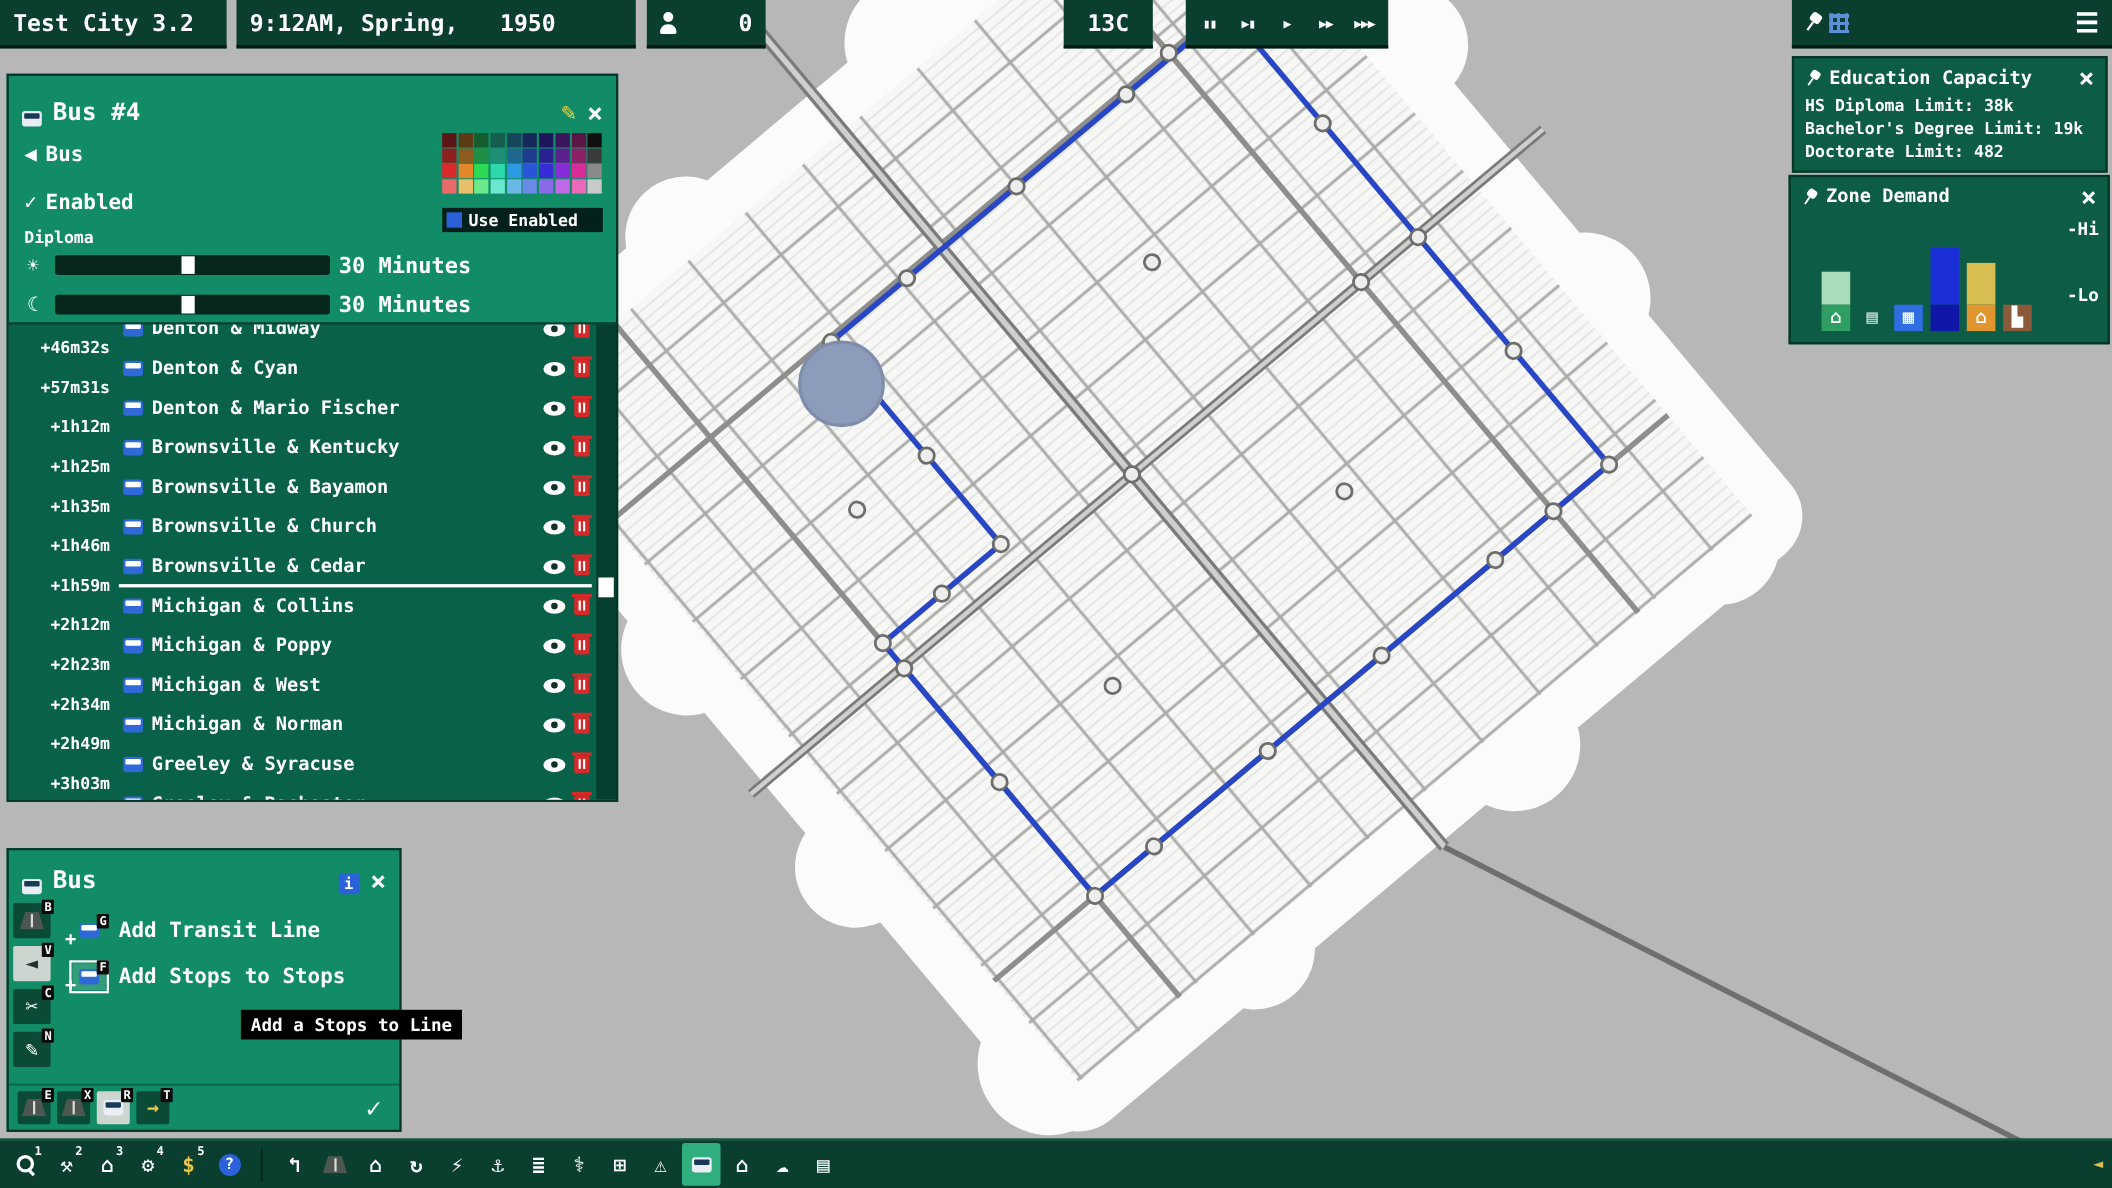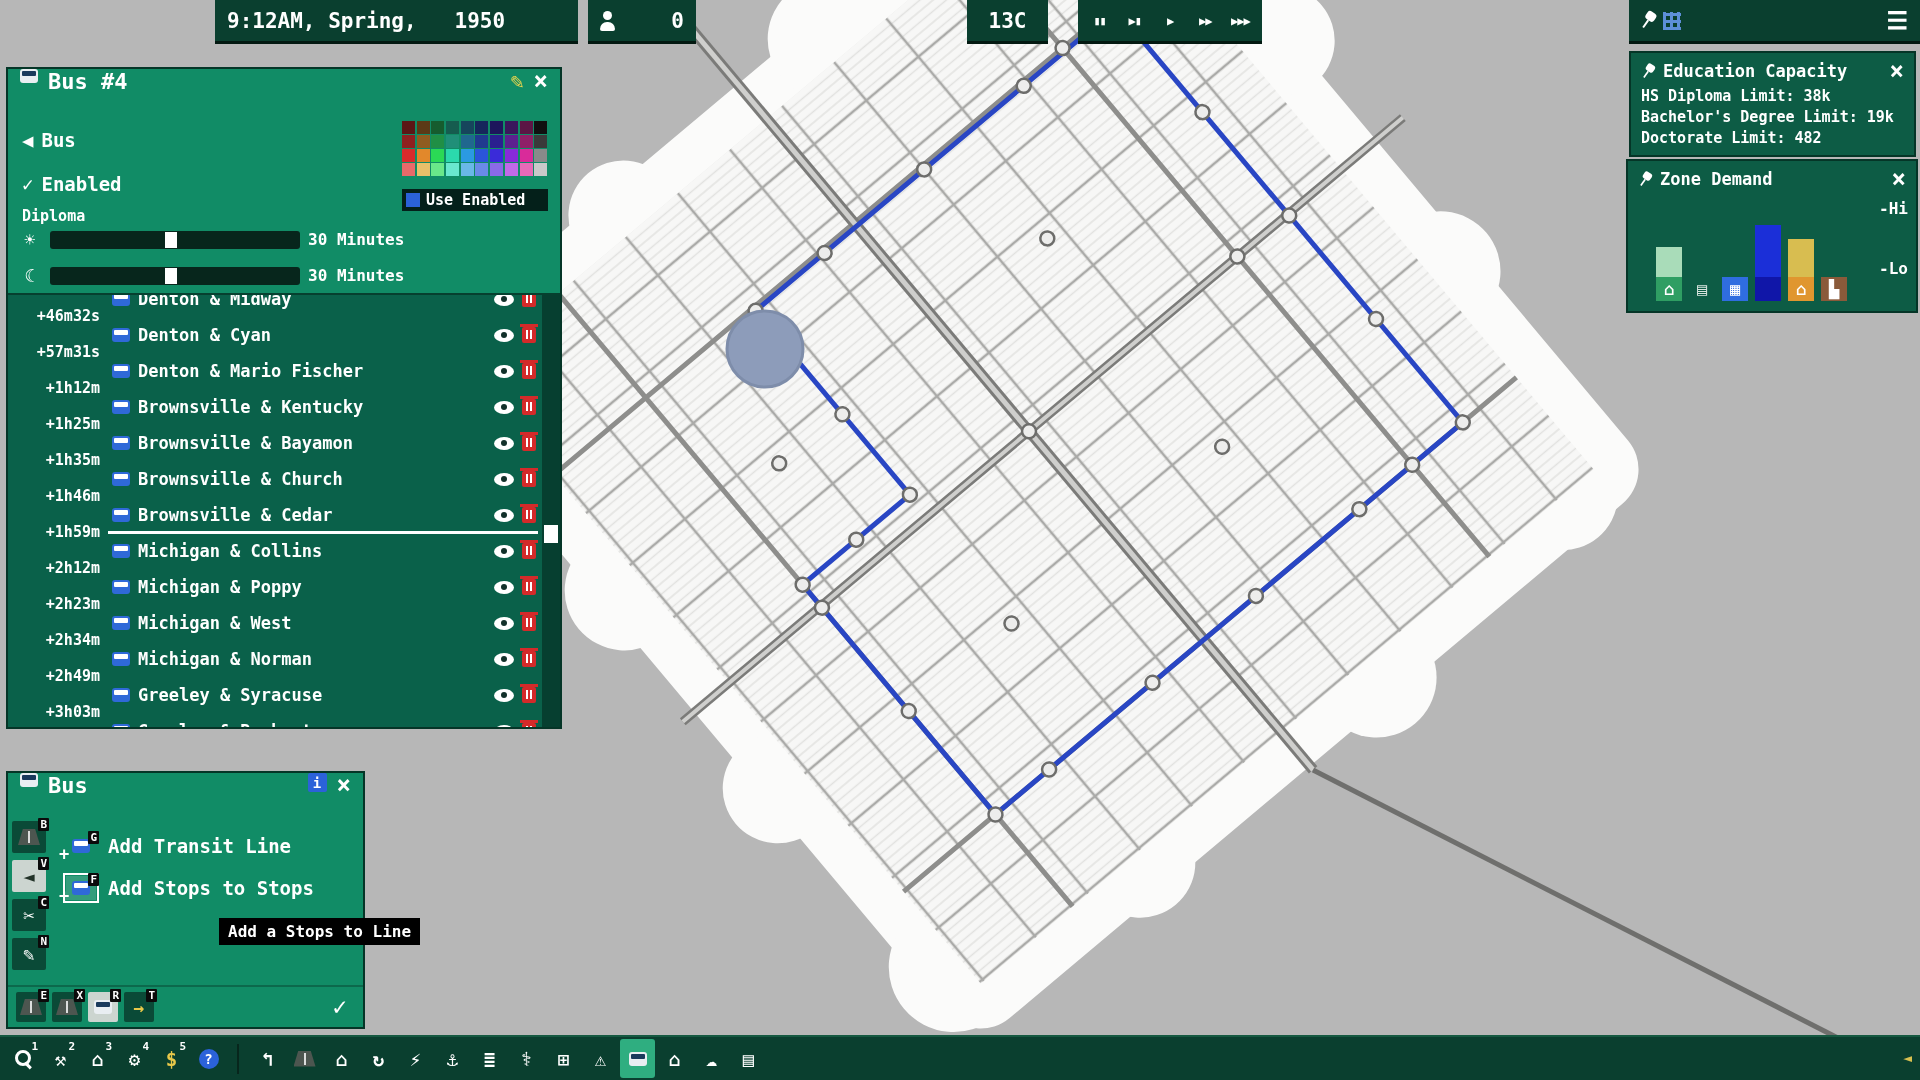--- a/index.html
+++ b/index.html
@@ -27,21 +27,21 @@
   .pin-icon { width:14px; height:19px; position:relative; display:inline-block; transform:rotate(35deg); }
   .pin-icon::before { content:""; position:absolute; top:0; left:2px; width:10px; height:9px; border-radius:3px; background:#fff; }
   .pin-icon::after { content:""; position:absolute; top:9px; left:6px; width:2px; height:9px; background:#fff; }
   .grid-icon { width:18px; height:18px; display:inline-block;
     background: repeating-linear-gradient(0deg,#5d8fd8 0 3px,transparent 3px 7px),
                 repeating-linear-gradient(90deg,#5d8fd8 0 3px,transparent 3px 7px); }
   .menu-icon { font-size:24px; margin-left:auto; cursor:pointer; }
 
   
   .panel { position:absolute; background:#118c66; border:2px solid #053527; z-index:5; }
-  .p-header { height:46px; display:flex; align-items:flex-start; gap:10px; padding:0 12px; }
+  .p-header { height:46px; display:flex; align-items:flex-end; gap:10px; padding:0 12px; }
   .p-title { font-size:22px; }
   .spacer { flex:1; }
   .close { font-size:24px; cursor:pointer; line-height:1; }
   .pencil { font-size:22px; color:#e8d44d; cursor:pointer; }
 
   
   .bus-ic { width:18px; height:14px; background:#2f69d8; border-radius:3px; position:relative; display:inline-block; flex:none; }
   .bus-ic::after { content:""; position:absolute; left:2px; right:2px; top:2px; height:5px; background:#fff; border-radius:1px; }
   .bus-ic.white { background:#e9eef2; }
   .bus-ic.white::after { background:#1a3a5c; }
@@ -49,21 +49,21 @@
   
   #bus-line-panel { left:6px; top:67px; width:556px; height:662px; }
   .back-row { position:absolute; top:60px; left:14px; font-size:19px; cursor:pointer; display:flex; gap:8px; align-items:center; }
   .enabled-row { position:absolute; top:104px; left:14px; font-size:19px; cursor:pointer; display:flex; gap:8px; align-items:center; }
   .headway-label { position:absolute; top:138px; left:14px; font-size:15px; }
   .slider-row { position:absolute; left:10px; display:flex; align-items:center; gap:8px; }
   #slider-day { top:160px; } #slider-night { top:196px; }
   .sl-ic { font-size:18px; width:24px; text-align:center; }
   .track { width:250px; height:18px; background:#07261c; border-radius:3px; position:relative; display:inline-block; cursor:pointer; }
   .thumb { position:absolute; top:1px; width:12px; height:16px; background:#fff; }
-  .sl-val { font-size:16px; }
+  .sl-val { font-size:20px; }
   #palette { position:absolute; top:52px; right:12px; width:146px; display:grid; grid-template-columns:repeat(10,1fr); gap:1px; }
   .swatch { width:13px; height:13px; cursor:pointer; }
   #use-default { position:absolute; top:120px; right:12px; width:146px; height:22px; background:#04201a;
     display:flex; gap:6px; align-items:center; padding:0 4px; font-size:15px; cursor:pointer; }
   .ud-swatch { width:14px; height:14px; background:#2b62d9; display:inline-block; }
   #stops-list { position:absolute; top:224px; left:0; right:0; bottom:0; background:#0a614a; overflow:hidden; border-top:2px solid #06402f; }
   .stop-row { position:relative; height:36px; display:flex; align-items:center; padding-left:104px; padding-right:24px; gap:8px; cursor:pointer; }
   .stop-row:first-child { margin-top:-14px; }
   .stop-time { position:absolute; left:0; width:92px; bottom:-8px; font-size:15px; text-align:right; }
   .stop-name { font-size:17px; flex:1; white-space:nowrap; overflow:hidden; }
@@ -197,20 +197,23 @@
         <circle cx="902" cy="640" r="7"></circle>
       <circle cx="1038" cy="428" r="7"></circle>
         <circle cx="1310" cy="156" r="7"></circle>
     </g>
   </g>
   <circle cx="765" cy="349" r="38" fill="#8d9cba" stroke="#7e8daa" stroke-width="3"></circle>
   <line x1="1313" y1="770" x2="1930" y2="1085" stroke="#6f6f6d" stroke-width="5"></line>
 </svg>
 
 <div id="topbar">
+  <div class="seg" id="seg-city">
+    <span>Test City 3.2</span>
+  </div>
   <div class="seg" id="seg-time">
     <span>9:12AM, Spring,   1950</span>
   </div>
   <div class="seg" id="seg-pop">
     <span class="person-icon"></span>
     <span>0</span>
   </div>
   <div class="seg" id="seg-weather">
     <span>13C</span>
   </div>

